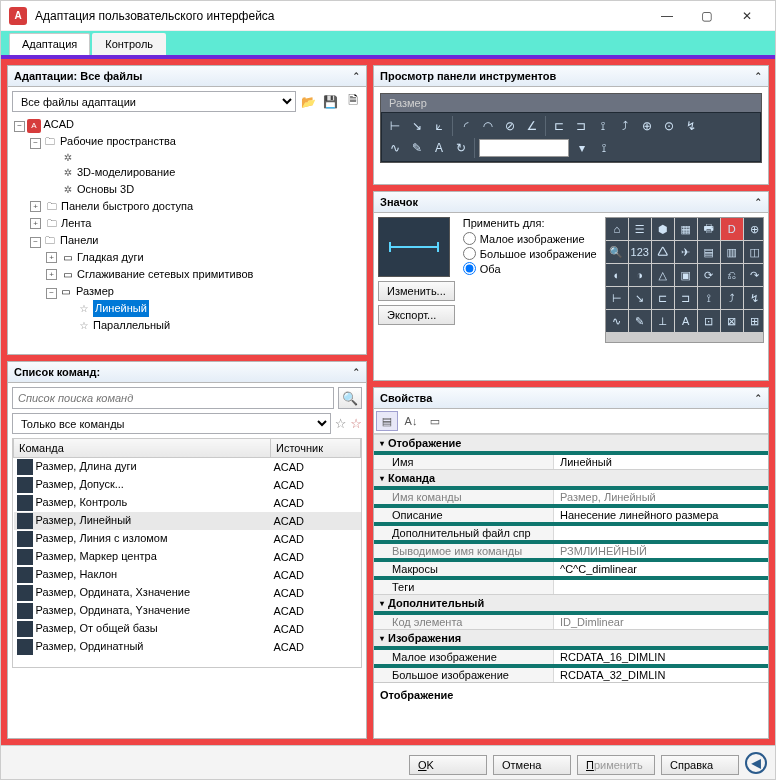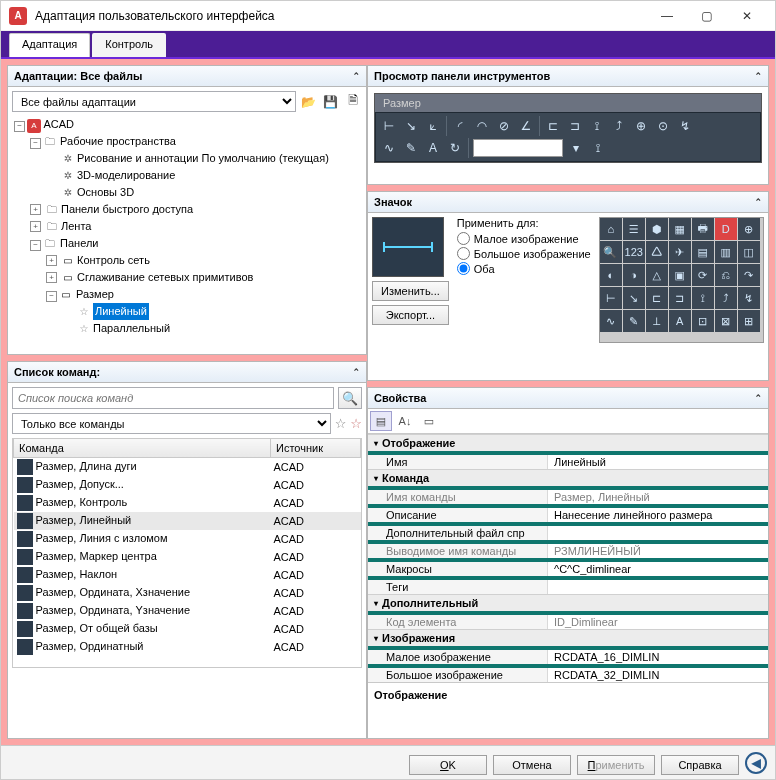--- a/index.html
+++ b/index.html
@@ -1,24 +1,24 @@
 <!DOCTYPE html>
 <html><head>
 <meta charset="utf-8">
 <style>
 *{box-sizing:border-box;margin:0;padding:0;font-family:"Segoe UI",Tahoma,sans-serif;font-size:11px;color:#000}
 body{background:#fff;width:776px;height:780px;overflow:hidden;border:1px solid #ccc}
 .titlebar{height:30px;display:flex;align-items:center;padding:0 8px;background:#fff;border-bottom:1px solid #eee}
 .app-icon{width:18px;height:18px;background:#d63c3c;border-radius:3px;color:#fff;display:flex;align-items:center;justify-content:center;font-weight:bold;font-size:10px;margin-right:8px}
 .titlebar-title{flex:1;font-size:12px}
 .win-btn{width:40px;height:28px;display:flex;align-items:center;justify-content:center;color:#333;font-size:12px}
-.tabbar{height:28px;display:flex;padding:2px 8px 0;background:#4c1d95;border-bottom:2px solid #6d28d9}
+.tabbar{height:28px;display:flex;padding:2px 8px 0;background:#5eead4;border-bottom:4px solid #6d28d9}
 .tab{padding:4px 12px;border:1px solid #c9c9c9;border-bottom:none;background:#fff;margin-right:2px;font-size:11px;border-radius:2px 2px 0 0}
 .tab.inactive{background:#f4f4f4;border-color:transparent}
-.main{display:flex;height:686px;padding:6px;background:#fca5a5}
+.main{display:flex;height:686px;padding:6px;gap:6px;background:#ef4444}
 .col{display:flex;flex-direction:column;gap:6px}
 .col-left{width:360px}
 .col-right{flex:1}
 .panel{border:1px solid #b7b7b7;background:#fff;display:flex;flex-direction:column}
 .panel-header{background:linear-gradient(#f8fbfe,#e4edf7);border-bottom:1px solid #b7b7b7;padding:4px 6px;font-weight:bold;font-size:12px;display:flex;align-items:center;justify-content:space-between}
 .chev{font-size:9px;color:#333}
 .panel-body{padding:4px;overflow:hidden;flex:1}
 .combo-row{display:flex;align-items:center;gap:4px;margin-bottom:4px}
 select,.combo{border:1px solid #abadb3;background:#fff;height:21px;font-size:11px;padding:1px 4px}
 .combo{flex:1}
@@ -49,21 +49,21 @@
 .tb-dark{background:#3b4754;border:1px solid #1f2933;padding:2px;display:flex;flex-wrap:wrap;gap:0px}
 .tb-btn{width:22px;height:22px;display:flex;align-items:center;justify-content:center;color:#cfe3f5;font-size:12px;border:none}
 .tb-sep{width:1px;height:20px;background:#5a6774;margin:1px 2px}
 .tb-combo{height:18px;width:90px;background:#fff;border:1px solid #999;margin:2px}
 .icon-panel{display:flex;gap:8px}
 .icon-preview{width:72px;height:60px;background:#2b3a4a;border:1px solid #555;display:flex;align-items:center;justify-content:center;color:#5bd5ff}
 .icon-line{width:50px;height:2px;background:#5bd5ff;position:relative}
 .icon-line::before,.icon-line::after{content:"";position:absolute;width:2px;height:10px;background:#5bd5ff;top:-4px}
 .icon-line::before{left:0}.icon-line::after{right:0}
 .radio-group label{display:flex;align-items:center;gap:4px;font-size:11px;padding:1px 0}
-.btn{border:1px solid #9e9e9e;background:linear-gradient(#fafafa,#e6e6e6);padding:3px 8px;font-size:11px;min-width:70px;text-align:center;margin-top:4px}
+.btn{border:1px solid #9e9e9e;background:linear-gradient(#fafafa,#e6e6e6);padding:3px 8px;font-size:11px;min-width:70px;text-align:left;margin-top:4px}
 .icon-grid{flex:1;display:grid;grid-template-columns:repeat(7,22px);grid-auto-rows:22px;gap:1px;background:#ccc;border:1px solid #999;overflow:hidden;align-content:start;max-height:126px}
 .icon-grid div{background:#3b4754;color:#cfe3f5;display:flex;align-items:center;justify-content:center;font-size:11px}
 .props-toolbar{display:flex;gap:2px;padding:2px;border-bottom:1px solid #c9c9c9}
 .props-toolbar .pt{width:22px;height:20px;border:1px solid transparent;display:flex;align-items:center;justify-content:center;font-size:11px;color:#555}
 .props-toolbar .pt.active{border-color:#a0a0d0;background:#e8e8f8}
 .prop-grid{font-size:11px}
 .prop-cat{background:#ececec;padding:2px 6px;font-weight:bold;display:flex;align-items:center;gap:4px;border-top:1px solid #d0d0d0}
 .prop-cat .arr{font-size:8px}
 .prop-row{display:flex;border-top:4px solid #0f766e}
 .prop-row .k{width:180px;padding:1px 6px 1px 18px;background:#f5f5f5;border-right:1px solid #d9d9d9;white-space:nowrap;overflow:hidden;text-overflow:ellipsis}
@@ -112,21 +112,20 @@
         </div>
         <div class="tree">
           <ul>
             <li class="wrap"><span class="exp">−</span><span class="node-icon red-icon">A</span> <span>ACAD</span>
               <ul>
                 <li class="wrap"><span class="exp">−</span><span class="node-icon">🗀</span> <span>Рабочие пространства</span>
                   <ul>
                     <li>
                         <span class="exp blank"></span>
                         <span class="node-icon gear">✲</span> 
-                        <span>Рисование и аннотации По умолчанию (текущая)</span>
                       </li>
                     <li>
                         <span class="exp blank"></span>
                         <span class="node-icon gear">✲</span> 
                         <span>3D-моделирование</span>
                       </li>
                     <li>
                         <span class="exp blank"></span>
                         <span class="node-icon gear">✲</span> 
                         <span>Основы 3D</span>
@@ -141,21 +140,21 @@
                 <li>
                     <span class="exp">+</span>
                     <span class="node-icon">🗀</span> 
                     <span>Лента</span>
                   </li>
                 <li class="wrap"><span class="exp">−</span><span class="node-icon">🗀</span> <span>Панели</span>
                   <ul>
                     <li>
                         <span class="exp">+</span>
                         <span class="node-icon">▭</span> 
-                        <span>Контроль сеть</span>
+                        <span>Гладкая дуги</span>
                       </li>
                     <li>
                         <span class="exp">+</span>
                         <span class="node-icon">▭</span> 
                         <span>Сглаживание сетевых примитивов</span>
                       </li>
                     <li class="wrap"><span class="exp">−</span><span class="node-icon">▭</span> <span>Размер</span>
                       <ul>
                         <li>
                             <span class="exp blank"></span>

